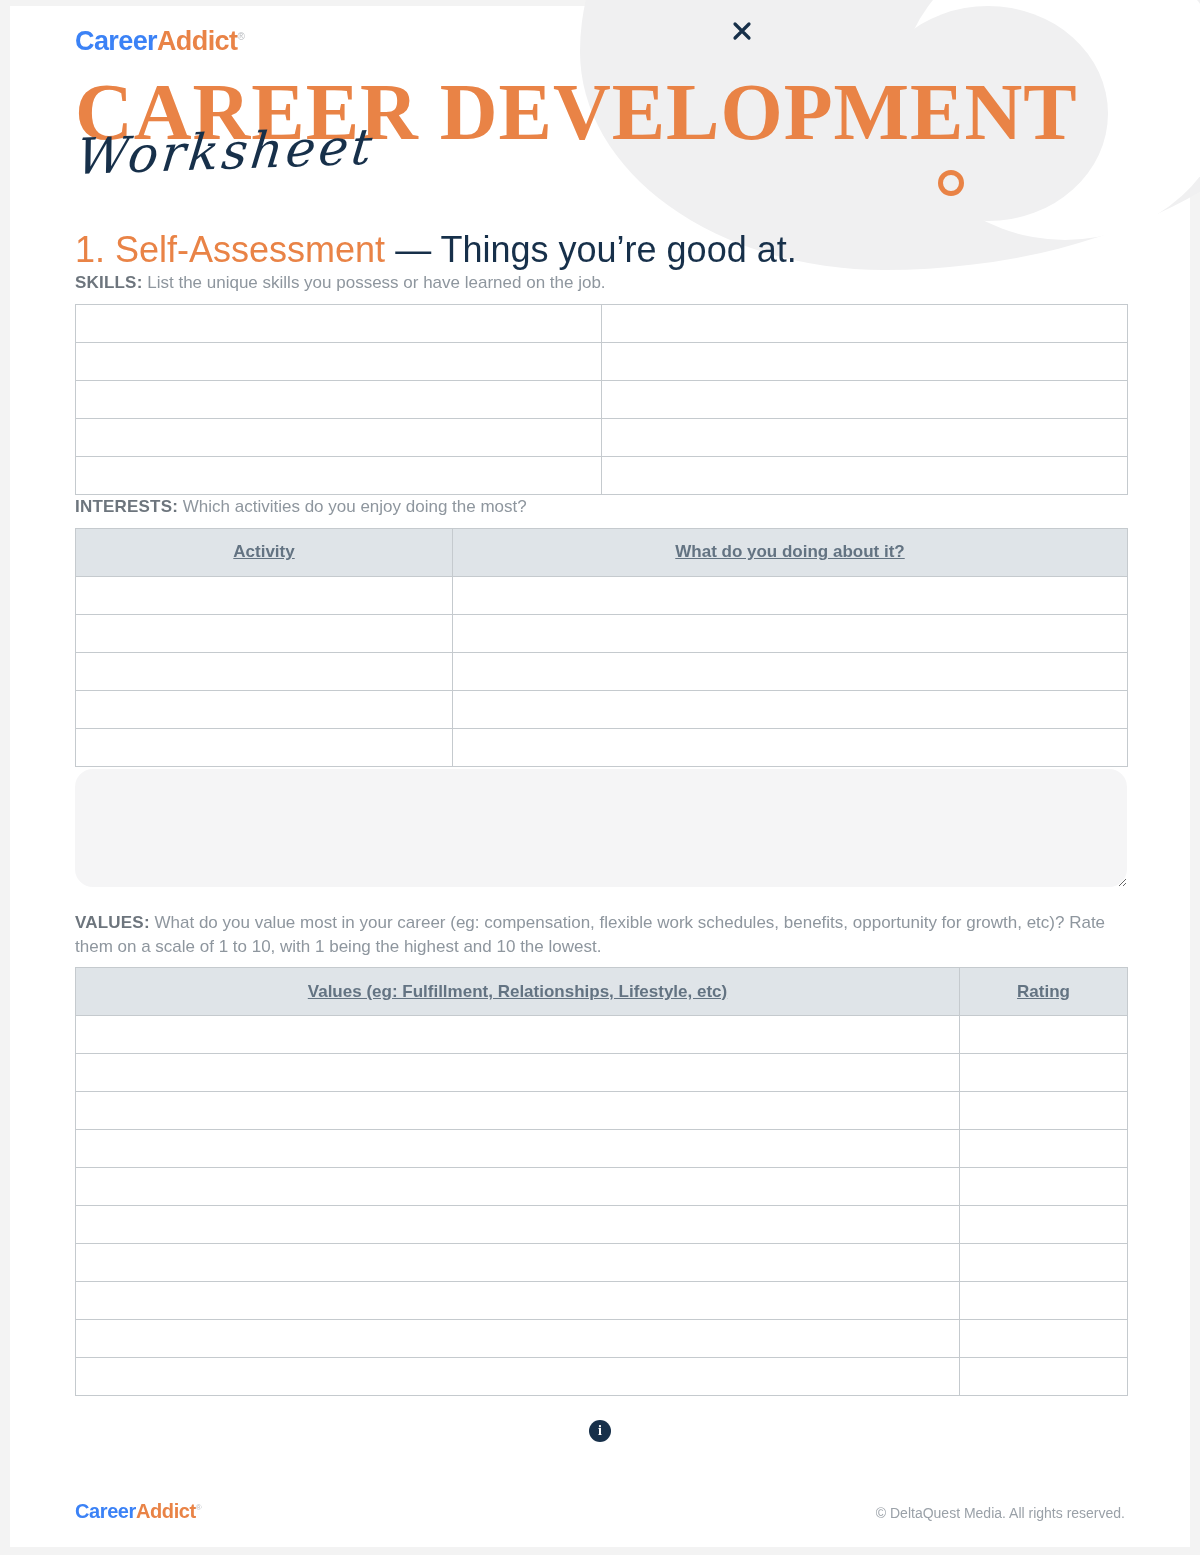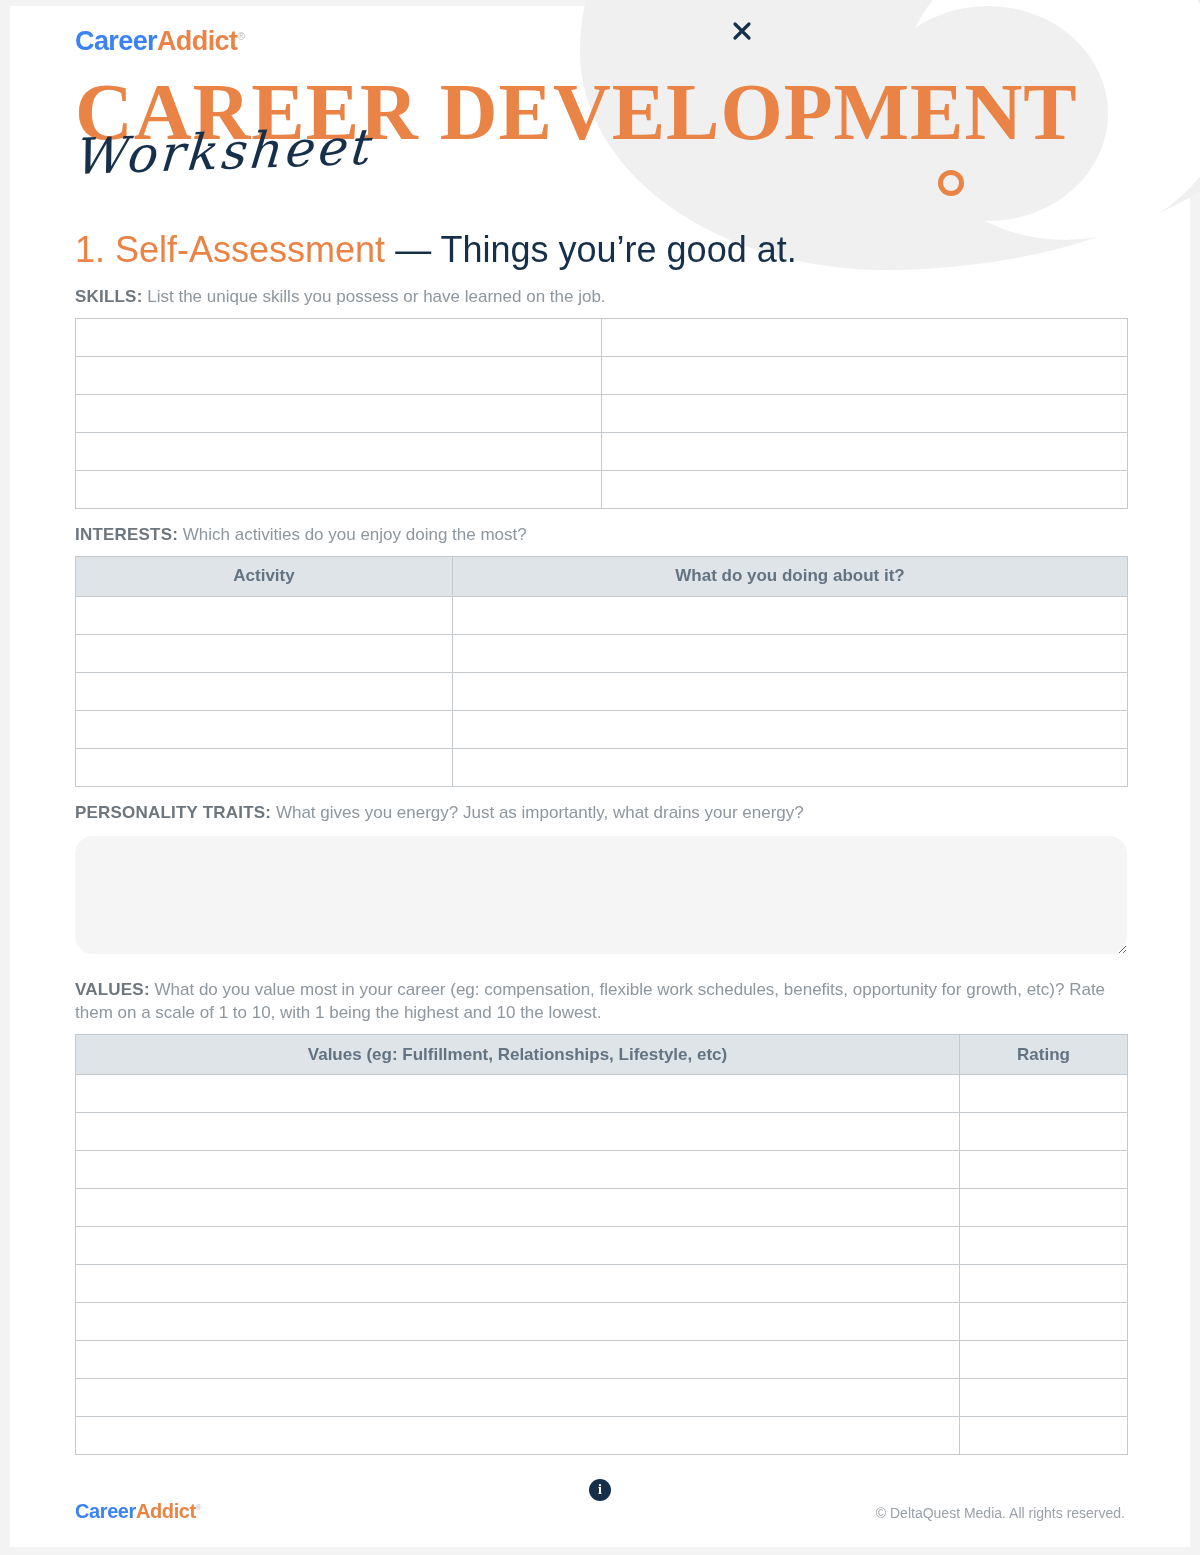--- a/index.html
+++ b/index.html
@@ -140,21 +140,20 @@
     margin-top: 16px;
     font-size: 36px;
     line-height: 1.2;
     font-weight: 400;
     white-space: nowrap;
   }
   .section-head .num { color: #e98346; }
   .section-head .rest { color: #17304a; }
 
   .field-label {
-    margin-top: 14px;
     margin-bottom: 9px;
     font-size: 17px;
     line-height: 1.4;
     color: #8e969e;
   }
   .field-label .lead {
     font-weight: bold;
     color: #6d757d;
     letter-spacing: 0.2px;
   }
@@ -169,21 +168,22 @@
   table.ws td, table.ws th {
     border: 1px solid #c5cace;
     height: 38px;
     padding: 0 8px;
   }
   table.ws th {
     background: #dfe4e8;
     color: #637382;
     font-size: 17px;
     font-weight: bold;
-    height: 40px;
+    height: 48px;
+    text-decoration: underline;
   }
   .skills-table td { height: 37px; }
 
   
   .trait-box {
     width: 1052px;
     height: 118px;
     background: #f5f5f6;
     border: none;
     border-radius: 18px;
@@ -339,21 +339,20 @@
             <td></td>
           </tr>
           <tr>
             <td></td>
             <td></td>
           </tr>
         </tbody>
     </table>
 
     
-    <div class="field-label"><span class="lead">PERSONALITY TRAITS:</span><span> What gives you energy? Just as importantly, what drains your energy?</span></div>
     <textarea class="trait-box" placeholder="" style=""></textarea>
 
     
     <div class="field-label values-label"><span class="lead">VALUES:</span><span> What do you value most in your career (eg: compensation, flexible work schedules, benefits, opportunity for growth, etc)? Rate them on a scale of 1 to 10, with 1 being the highest and 10 the lowest.</span></div>
     <table class="ws values-table">
       <colgroup>
           <col style="width:884px">
           <col style="width:168px">
         </colgroup>
       <thead>

